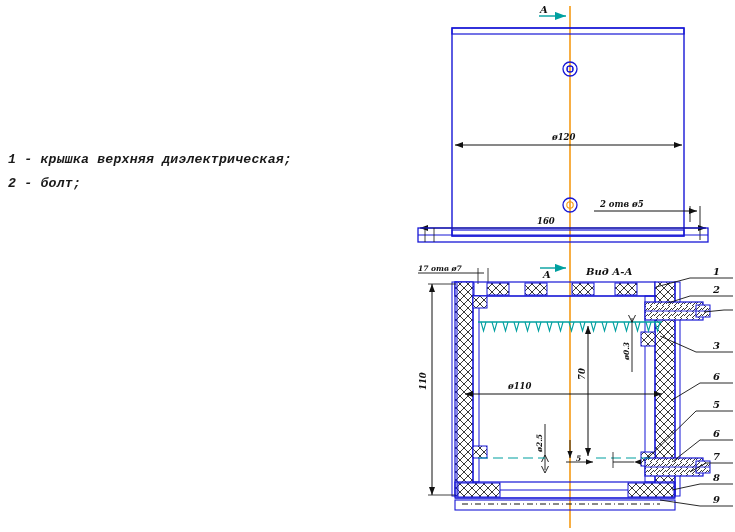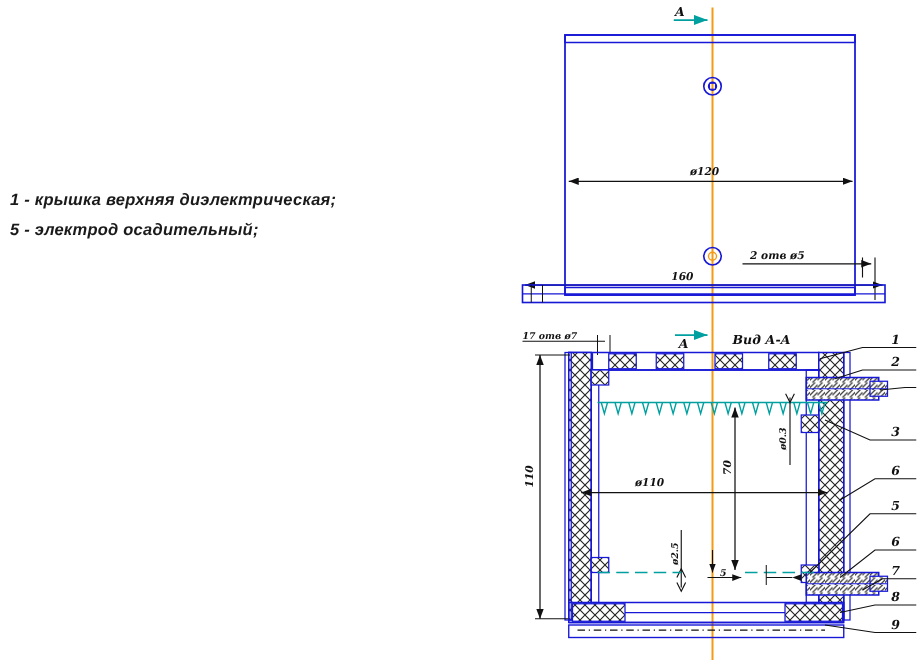--- a/index.html
+++ b/index.html
@@ -2,21 +2,21 @@
 <html><head>
 <meta charset="utf-8">
 <style>
   html,body{margin:0;padding:0;background:#ffffff;}
   body{width:735px;height:532px;position:relative;overflow:hidden;
        font-family:"Liberation Serif", serif;}
 
   
   .legend{position:absolute;left:8px;top:148px;width:320px;}
   .legend-item{
-    font-family:Liberation Sans, sans-serif;
+    font-family:Liberation Mono, monospace;
     font-style:italic;
     font-weight:600;
     font-size:13.2px;
     color:#1a1a1a;
     line-height:23.5px;
     white-space:nowrap;
     letter-spacing:.2px;
   }
 
   
@@ -34,21 +34,21 @@
   .callout{
     font-family:"DejaVu Serif", serif;
     font-style:italic;font-weight:700;font-size:10px;fill:#111;
   }
 </style>
 </head>
 <body>
 
 <div class="legend">
   <div class="legend-item">1 - крышка верхняя диэлектрическая;</div>
-  <div class="legend-item">5 - электрод осадительный;</div>
+  <div class="legend-item">2 - болт;</div>
 </div>
 
 <div class="drawing">
 <svg width="735" height="532" viewBox="0 0 735 532" xmlns="http://www.w3.org/2000/svg">
   <defs>
     <pattern id="hatchX" width="8" height="8" patternUnits="userSpaceOnUse">
       <rect width="8" height="8" fill="#ffffff"></rect>
       <path d="M0,0 L8,8 M8,0 L0,8" stroke="#222" stroke-width="0.9"></path>
     </pattern>
     <pattern id="hatchD" width="6" height="6" patternUnits="userSpaceOnUse">

